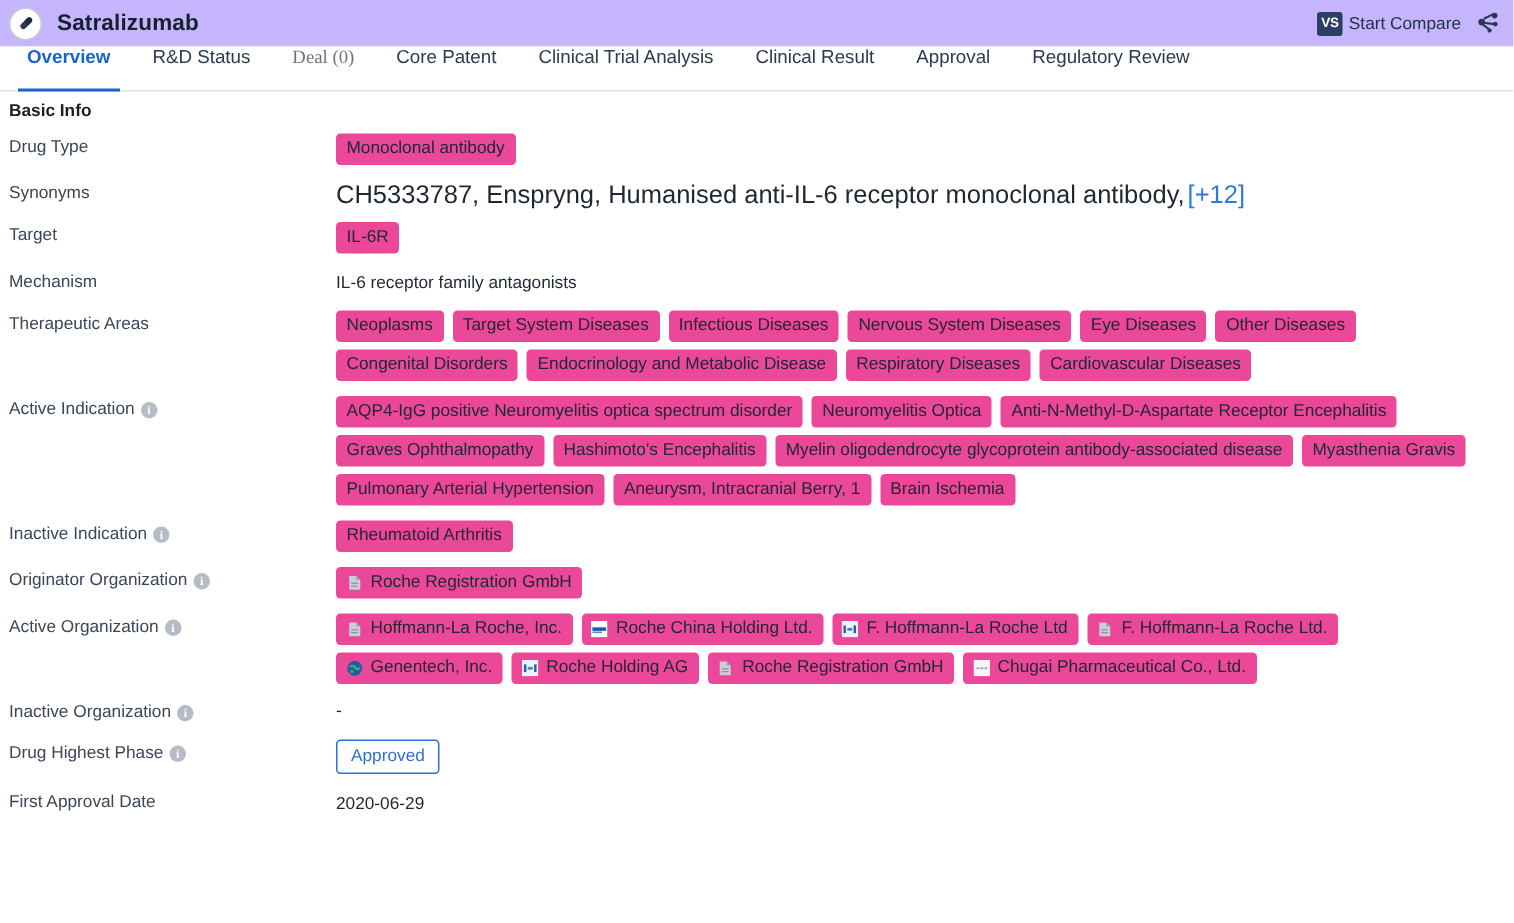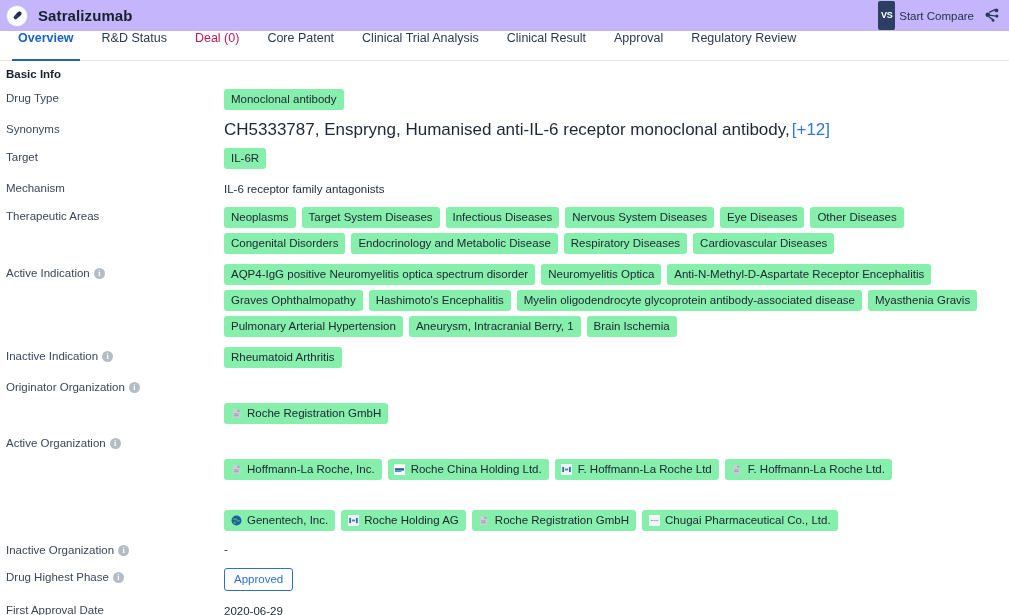--- a/index.html
+++ b/index.html
@@ -43,21 +43,21 @@
     align-items: center;
     gap: 9px;
   }
   .compare-btn {
     display: flex;
     align-items: center;
     gap: 4px;
     cursor: pointer;
   }
   .vs-badge {
-    width: 17px; height: 29px;
+    width: 17px; height: 16px;
     background: #2b3f63;
     border-radius: 2px;
     color: #fff;
     font-size: 9px;
     font-weight: bold;
     display: flex; align-items: center; justify-content: center;
     letter-spacing: -0.2px;
     line-height: 1;
   }
   .compare-label {
@@ -99,21 +99,21 @@
     color: #1a64c8;
     font-weight: bold;
   }
   .tab.active::after {
     content: "";
     position: absolute;
     left: 8px; right: 8px; bottom: 0;
     height: 2px;
     background: #1a64c8;
   }
-  .tab.disabled { color: #be185d; cursor: default; }
+  .tab.disabled { color: #737373; cursor: default; font-family: Liberation Serif, serif; }
 
   
   .section-title {
     font-size: 11.5px;
     font-weight: bold;
     color: #18202c;
     padding: 7px 0 3px 6px;
   }
 
   .content {
@@ -162,35 +162,34 @@
     display: inline-flex;
     align-items: center;
     justify-content: center;
     font-family: "Liberation Serif", serif;
     line-height: 1;
     flex: 0 0 auto;
     cursor: pointer;
   }
 
   .tag {
-    background: #86efac;
+    background: #ec4899;
     border-radius: 3px;
     font-size: 11.5px;
     color: #202834;
     padding: 3px 7px 4px 7px;
     line-height: 14px;
     white-space: nowrap;
     cursor: pointer;
   }
   .tag.with-logo {
     display: inline-flex;
     align-items: center;
     gap: 5px;
     padding-left: 6px;
-    margin-top: 25px;
   }
   .org-logo {
     width: 12px; height: 12px;
     flex: 0 0 auto;
     display: inline-flex;
     align-items: center;
     justify-content: center;
     overflow: hidden;
     border-radius: 1px;
   }

